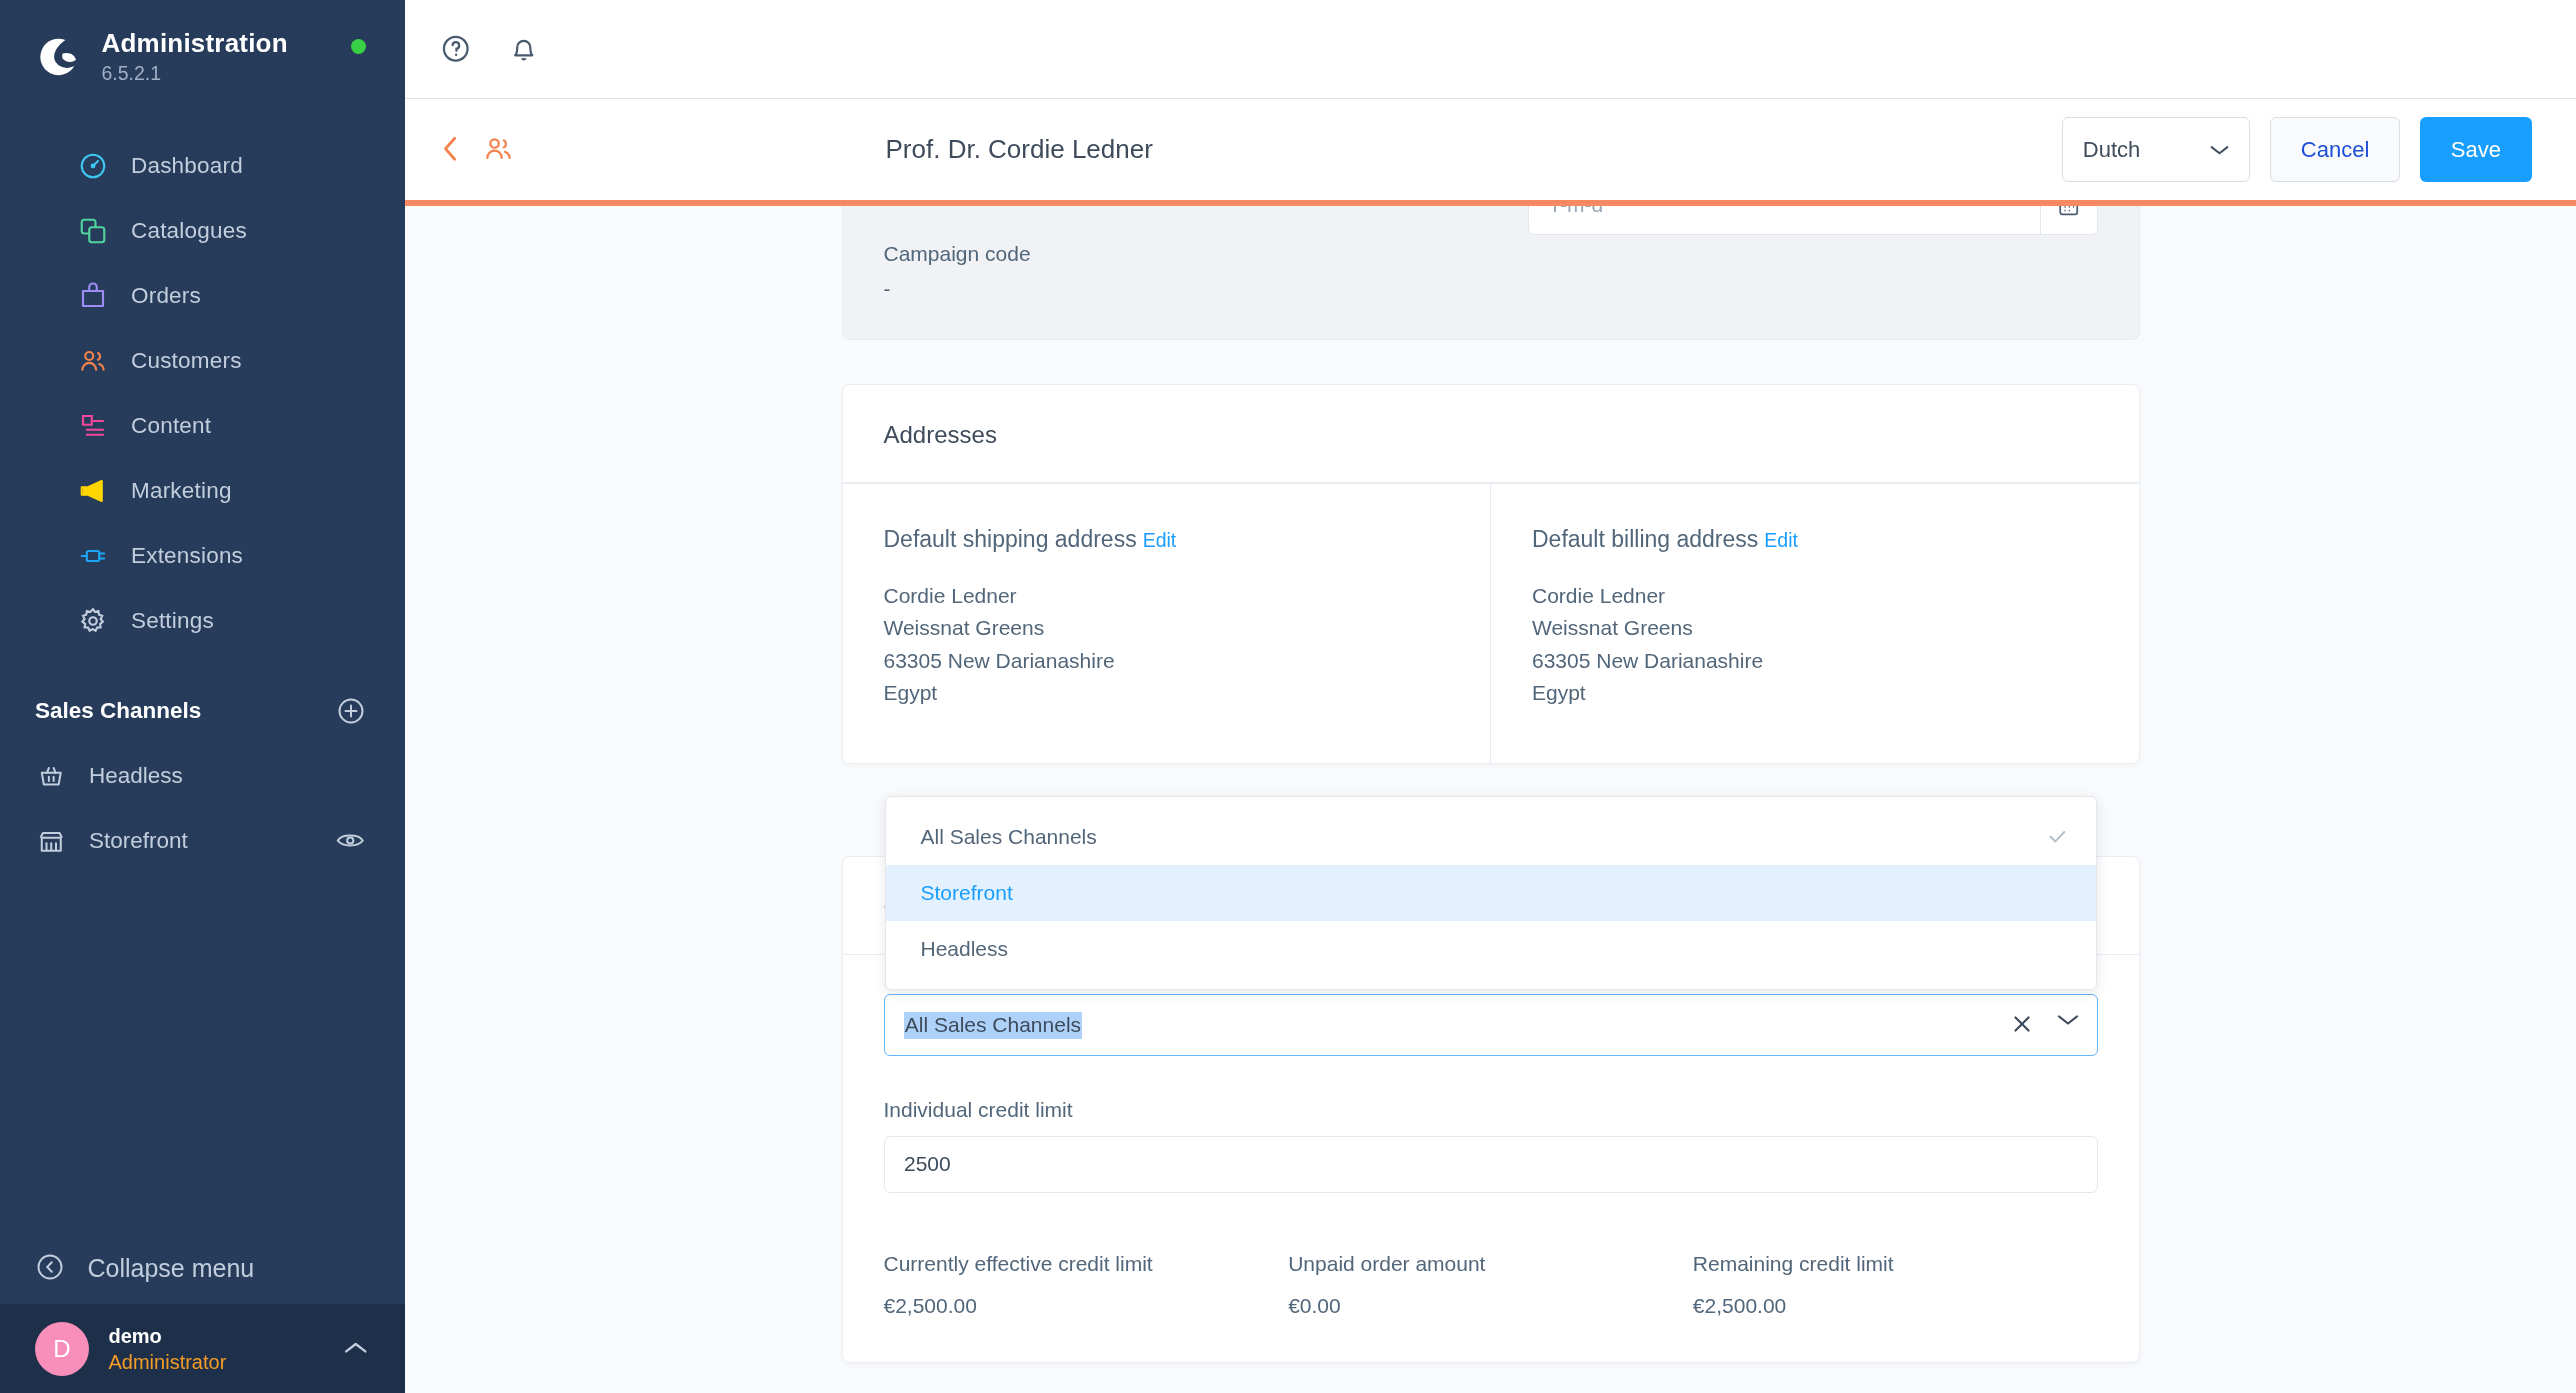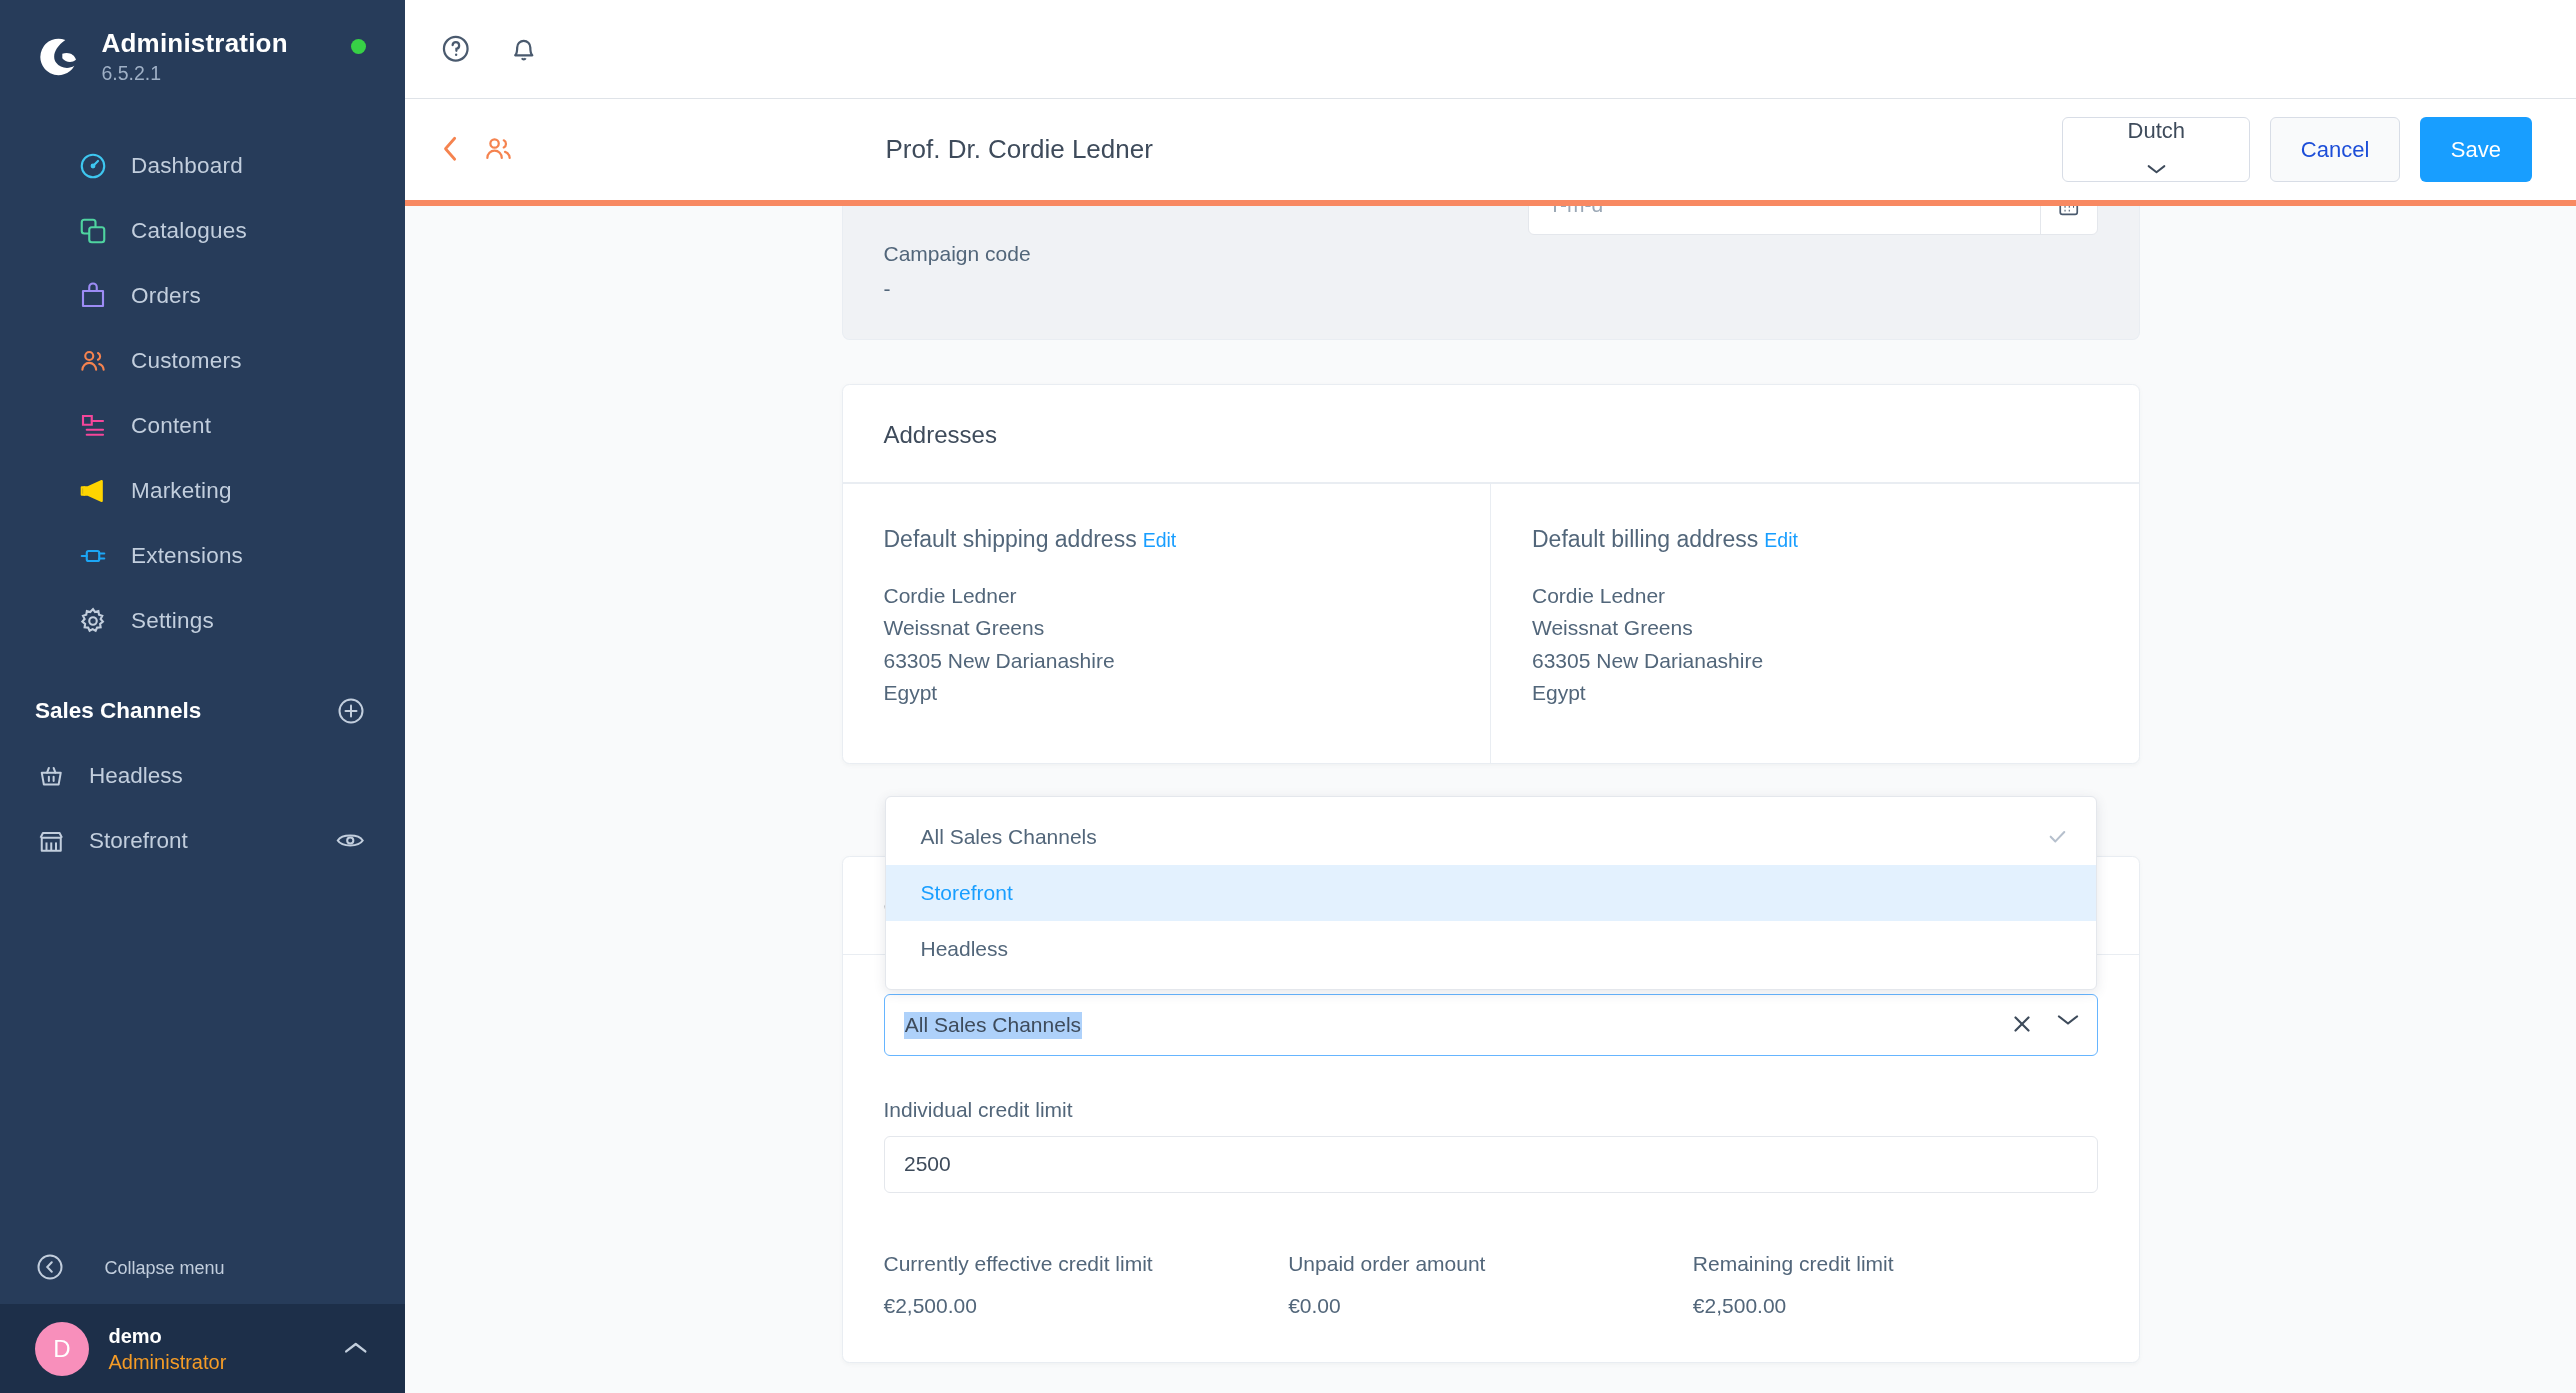--- a/index.html
+++ b/index.html
@@ -44,21 +44,21 @@
   .section-action { width: 30px; height: 30px; cursor: pointer; }
 
   .channel-item { display: flex; align-items: center; height: 65px; padding: 0 39px 0 35px; cursor: pointer; }
   .channel-icon { width: 33px; height: 33px; flex-shrink: 0; display: flex; align-items: center; justify-content: center; }
   .channel-label { margin-left: 21px; font-size: 22.5px; color: #c2cedd; flex: 1; }
   .channel-eye { width: 30px; height: 22.5px; }
 
   .sidebar-spacer { flex: 1; }
   .collapse-row { display: flex; align-items: center; height: 72px; padding: 0 35px; cursor: pointer; }
   .collapse-icon { width: 31.5px; height: 31.5px; flex-shrink: 0; }
-  .collapse-label { margin-left: 38px; font-size: 18px; color: #c2cedd; }
+  .collapse-label { margin-left: 21px; font-size: 25px; color: #c2cedd; }
 
   .user-bar {
     height: 90px; background: #1d2f49;
     display: flex; align-items: center; padding: 0 35px;
     cursor: pointer;
   }
   .avatar {
     width: 54px; height: 54px; border-radius: 50%;
     background: #f88fbb; color: #fff;
     display: flex; align-items: center; justify-content: center;
@@ -113,21 +113,21 @@
   .ph-title {
     font-size: 26px; color: #3e4b5b;
     margin-left: 368px; flex: 1;
     white-space: nowrap; overflow: hidden;
   }
   .ph-actions { display: flex; align-items: center; gap: 19.5px; flex-shrink: 0; }
   .lang-select {
     width: 188px; height: 65px;
     border: 1.5px solid #d8dde6; border-radius: 6px; background: #fff;
     display: flex; align-items: center; justify-content: space-between;
-    padding: 0 19.5px; font-size: 22px; color: #3e4b5b; cursor: pointer; flex-direction: column;
+    padding: 0 19.5px; font-size: 22px; color: #3e4b5b; cursor: pointer;
   }
   .btn {
     height: 65px; border-radius: 6px; font-size: 22px;
     display: flex; align-items: center; justify-content: center;
     cursor: pointer; padding: 0 30px; border: 1.5px solid transparent;
     font-family: "Liberation Sans", sans-serif;
   }
   .btn-cancel { background: #f9fafb; border-color: #d8dde6; color: #1d4ed8; }
   .btn-save { background: #189eff; color: #fff; min-width: 107px; }
 

